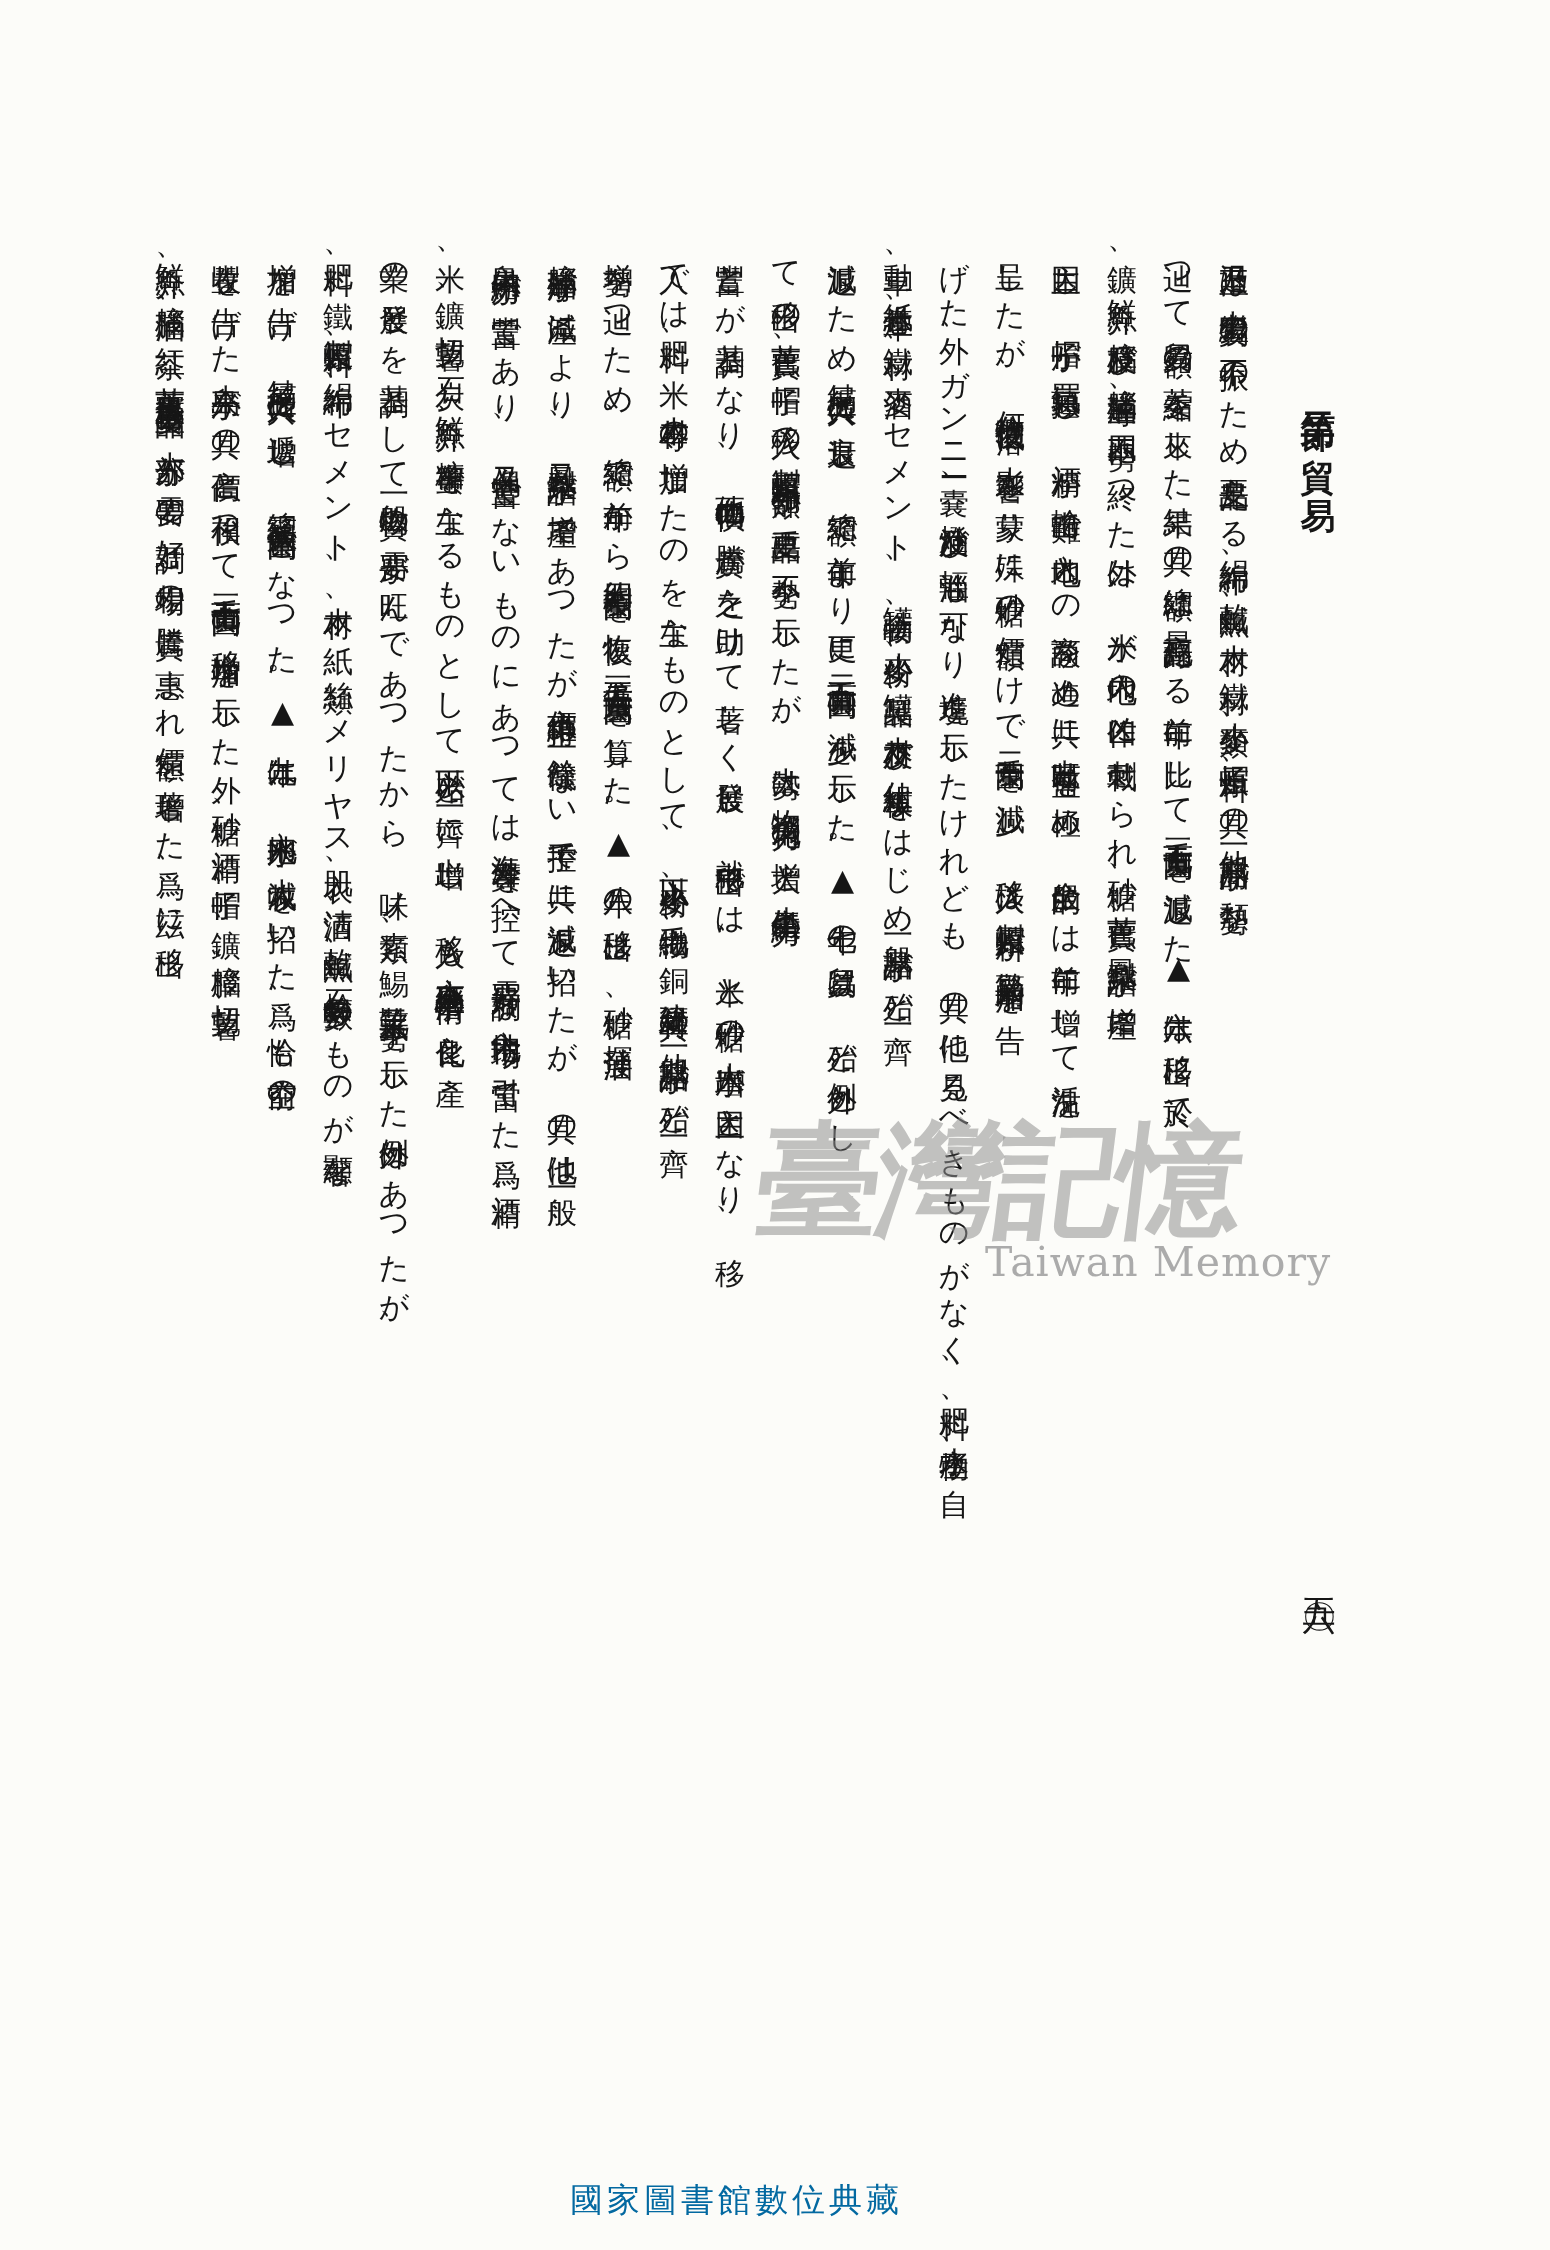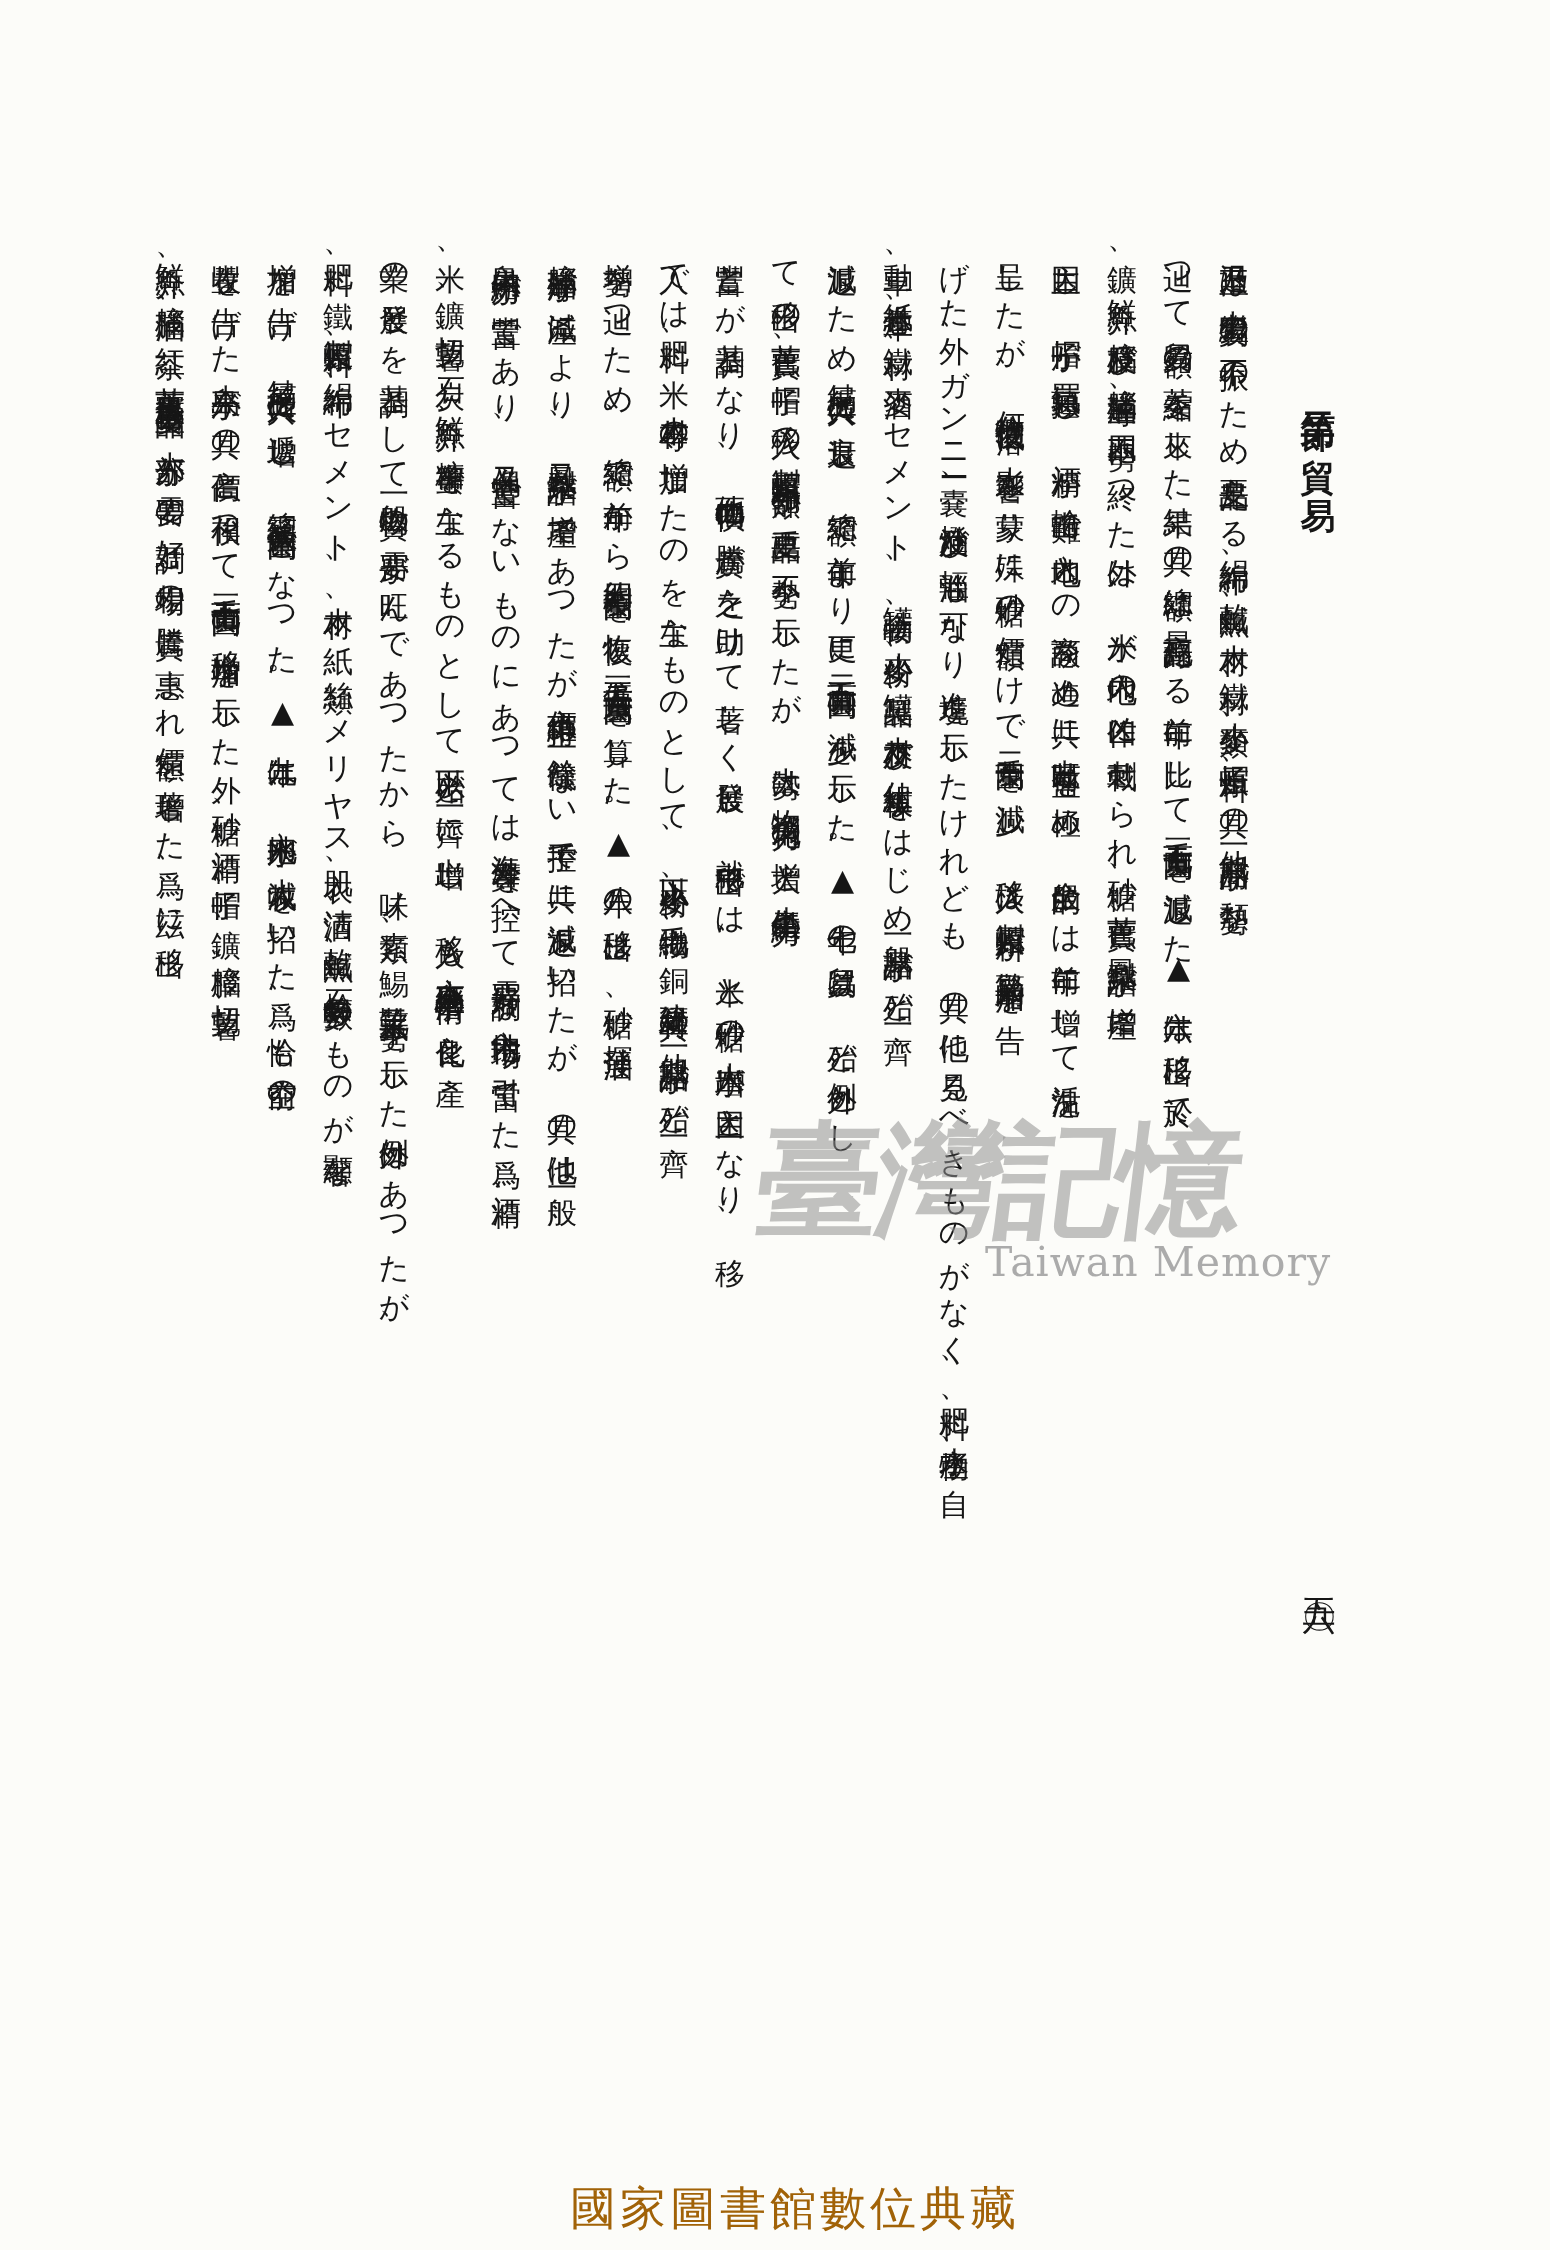--- a/index.html
+++ b/index.html
@@ -63,23 +63,23 @@
     font-family:"DejaVu Serif",serif;
     color:rgba(140,140,140,0.72);
     letter-spacing:1px;
     white-space:nowrap;
     pointer-events:none;
   }
   
   .footer {
     position:absolute;
     left:570px; top:2178px;
-    font-size:46px;
+    font-size:33px;
     letter-spacing:4px;
-    color:#a16207;
+    color:#0369a1;
     font-family:"DejaVu Sans","Liberation Sans",sans-serif;
     white-space:nowrap;
   }
 </style>
 </head>
 <body>
 
 <div class="page">
 
   <div class="header-col vtext">第二節　貿　易</div>

